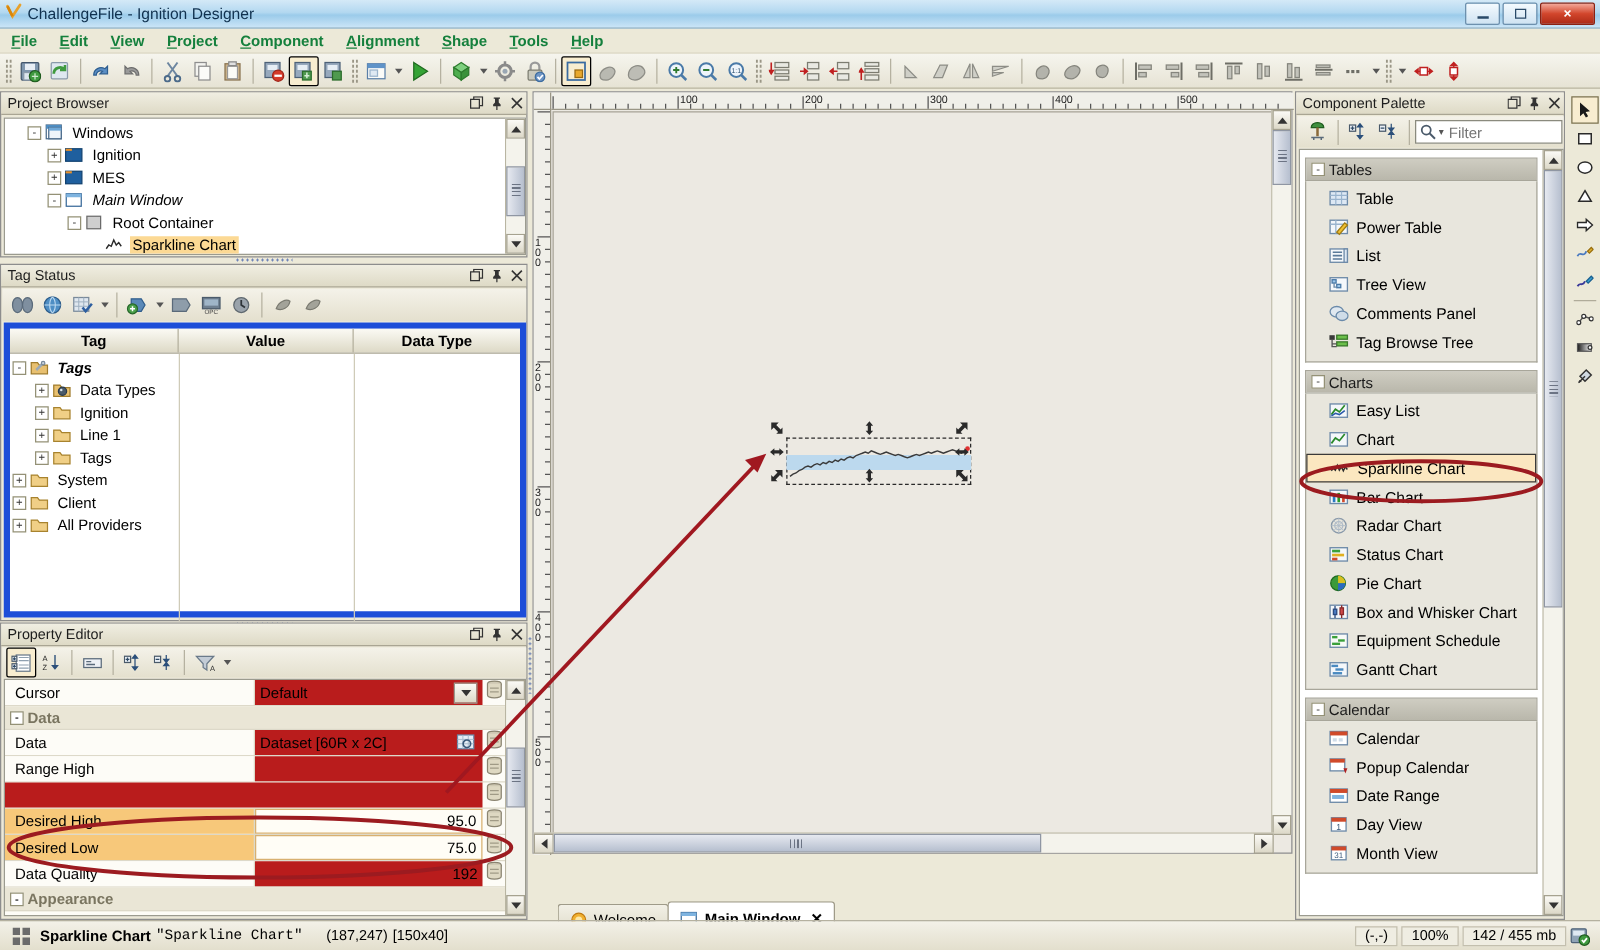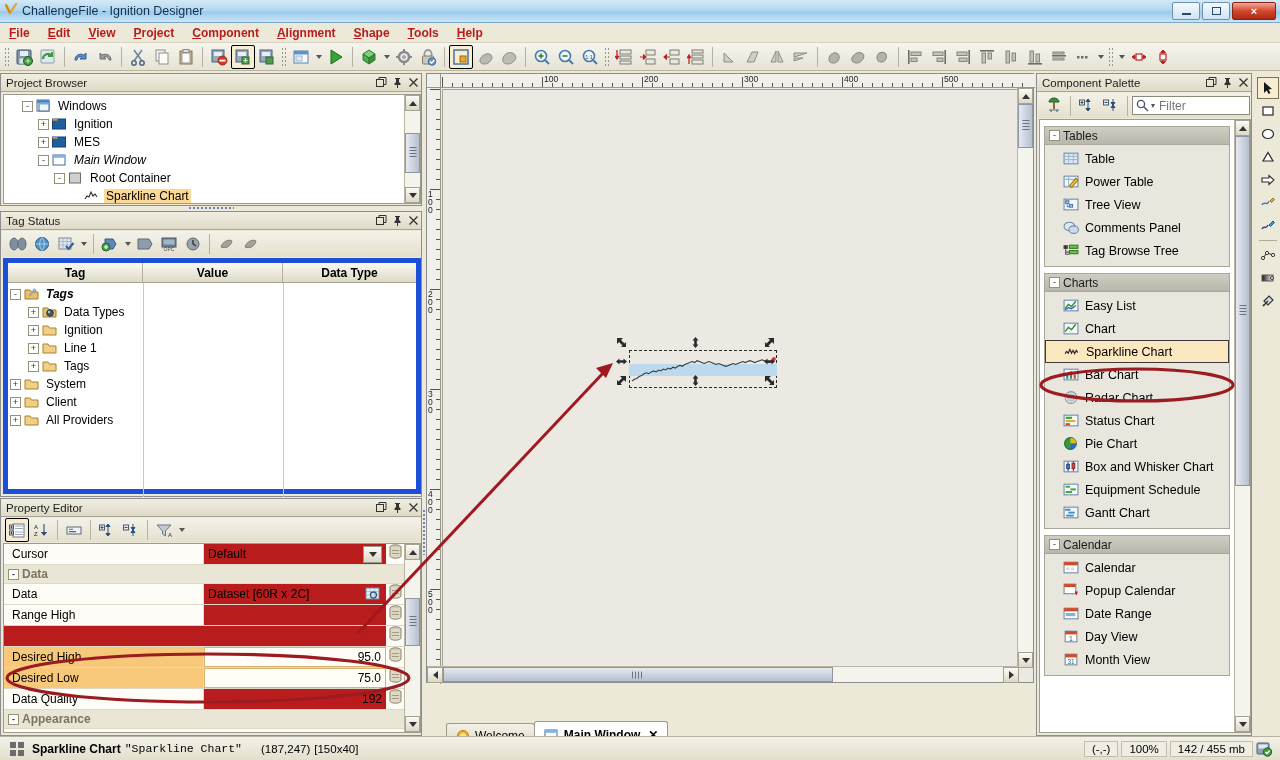--- a/index.html
+++ b/index.html
@@ -37,21 +37,21 @@
   .win-btn .bar { width: 9px; height: 2px; background: #2a4a68; margin-top: 5px; }
   .win-btn .sq  { width: 9px; height: 8px; border: 1px solid #2a4a68; }
 
   
   .menubar {
     position: absolute; left: 0; top: 23px; width: 1280px; height: 20px;
     background: #ece9d8; display: flex; align-items: center;
     border-bottom: 1px solid #d7d3c0;
   }
   .menu-item {
-    padding: 2px 9px; font-size: 12px; font-weight: bold; color: #b91c1c;
+    padding: 2px 9px; font-size: 12px; font-weight: bold; color: #15803d;
     cursor: default;
   }
   .menu-item u { text-decoration: underline; }
 
   
   .toolbar {
     position: absolute; left: 0; top: 43px; width: 1280px; height: 28px;
     background: linear-gradient(to bottom,#f6f5ee,#e6e3d4);
     border-bottom: 1px solid #b8b49e;
     display: flex; align-items: center; padding-left: 2px;
@@ -1267,20 +1267,30 @@
                     <path d="M1 5h13M5.3 2v10" stroke="#9ab4ce"></path>
                     <path d="M6 11l6-7 2 1.6-6 7z" fill="#f0c030" stroke="#a07c14"></path>
                   </svg>
                 </span>
                 <span>Power Table</span>
               </div>
               <div class="pal-item">
                 <span class="pico">
                   <svg width="16" height="15" viewBox="0 0 15 14">
                     <rect x="1" y="2" width="13" height="10" fill="#f5f8fb" stroke="#6d8aa8"></rect>
+                    <path d="M3 4.5h7M3 7h7M3 9.5h7" stroke="#5a7a9a" stroke-width="1.2"></path>
+                    <rect x="11.5" y="2" width="2.5" height="10" fill="#dde8f4" stroke="#6d8aa8"></rect>
+                  </svg>
+                </span>
+                <span>List</span>
+              </div>
+              <div class="pal-item">
+                <span class="pico">
+                  <svg width="16" height="15" viewBox="0 0 15 14">
+                    <rect x="1" y="2" width="13" height="10" fill="#f5f8fb" stroke="#6d8aa8"></rect>
                     <rect x="2.5" y="3.5" width="3" height="2.5" fill="#9fc8ea" stroke="#4a7aa8"></rect>
                     <rect x="6" y="7" width="3" height="2.5" fill="#9fc8ea" stroke="#4a7aa8"></rect>
                     <path d="M4 6v3h2" stroke="#6a8aaa" fill="none"></path>
                   </svg>
                 </span>
                 <span>Tree View</span>
               </div>
               <div class="pal-item">
                 <span class="pico">
                   <svg width="16" height="15" viewBox="0 0 15 14">

